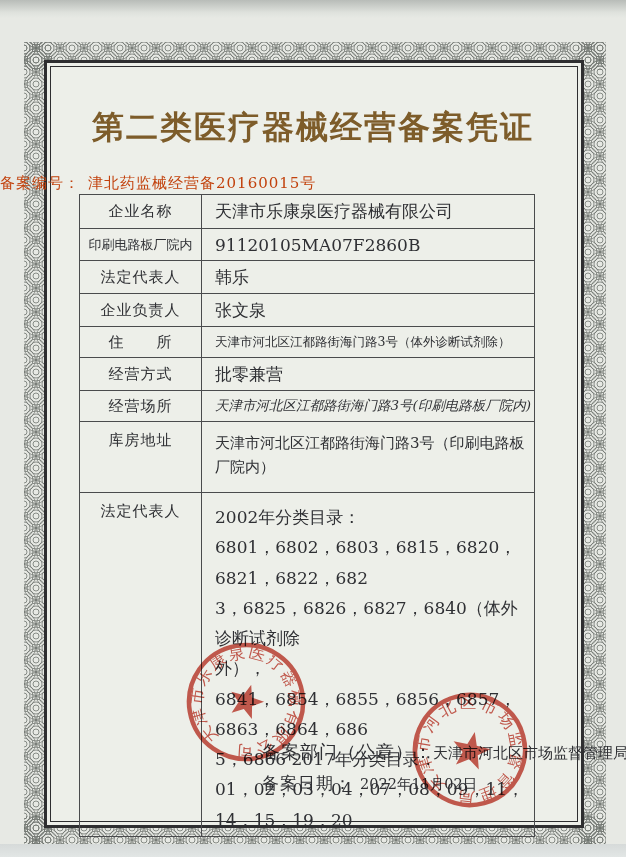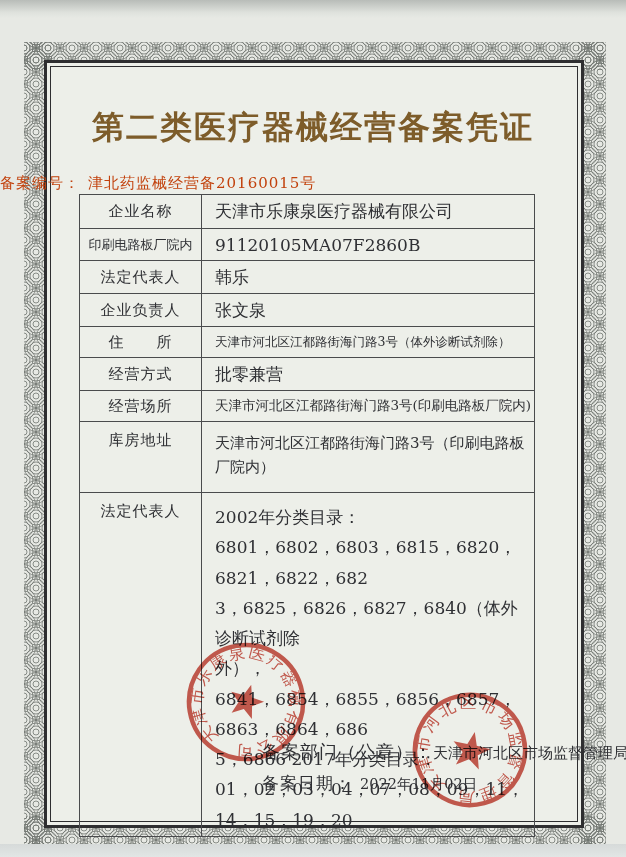--- a/index.html
+++ b/index.html
@@ -28,21 +28,21 @@
   .cert-table{position:absolute;left:79px;top:194px;width:456px;
     border-collapse:collapse;table-layout:fixed;border-radius:18px;}
   .cert-table td{border:1px solid #4a4b4d;vertical-align:middle;
     font-size:17px;color:#2f3034;}
   .cert-table td.lab{width:117px;text-align:center;font-size:15px;
     letter-spacing:1px;padding:0 2px;}
   .cert-table td.lab.small{font-size:13px;letter-spacing:0;}
   .cert-table td.val{padding-left:13px;padding-right:6px;}
   .cert-table td.top{vertical-align:top;padding-top:9px;}
   .val.addr1{font-size:12.5px;white-space:nowrap;}
-  .val.addr2{font-size:13.5px;white-space:nowrap;}
+  .val.addr2{font-size:13.5px;white-space:nowrap;font-style:italic;}
   .val.addr3{font-size:15px;white-space:pre-wrap;line-height:1.6;}
   .val.scope{font-size:17px;white-space:pre-wrap;line-height:1.78;padding-top:6px;}
   .footer-dept{position:absolute;left:262px;top:740px;white-space:nowrap;z-index:4;}
   .footer-dept .flabel{font-size:18px;letter-spacing:1px;color:#2f3034;}
   .footer-dept .fvalue{font-size:15px;color:#2f3034;}
   .footer-date{position:absolute;left:262px;top:772px;white-space:nowrap;z-index:4;}
   .footer-date .flabel{font-size:17px;letter-spacing:1px;color:#2f3034;margin-right:8px;}
   .footer-date .fvalue{font-size:14.5px;color:#2f3034;}
   .seal{position:absolute;z-index:5;mix-blend-mode:multiply;opacity:.85;}
   .seal-left{left:171px;top:627px;}

